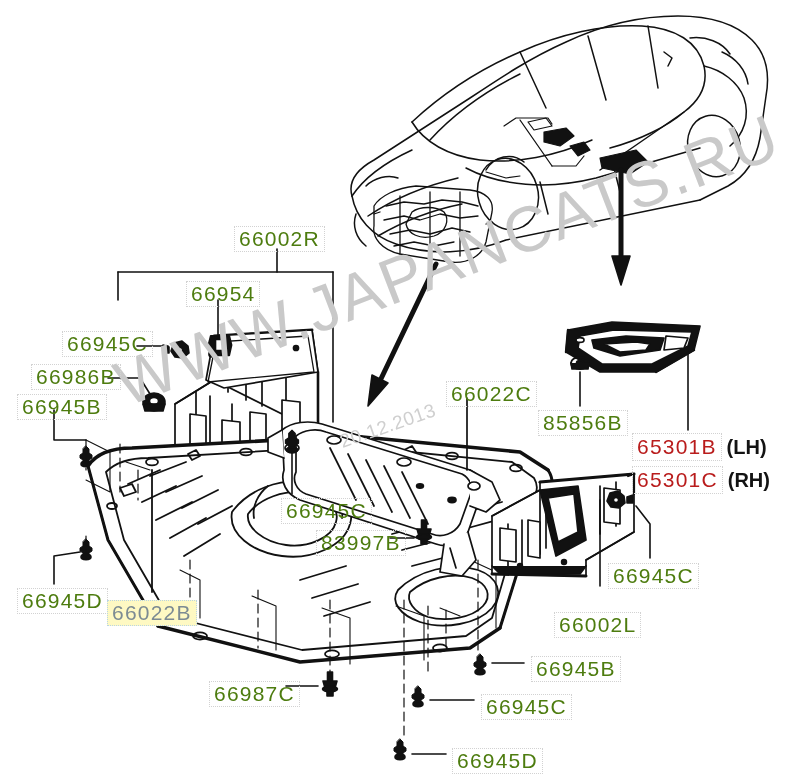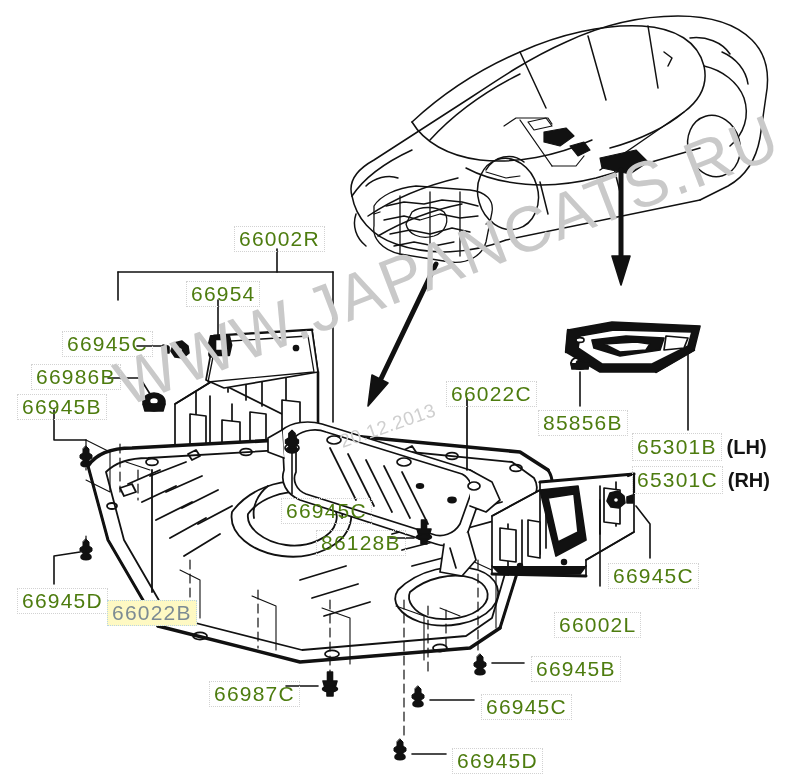--- a/index.html
+++ b/index.html
@@ -37,21 +37,21 @@
     color:#7c8b93;
     border:1px dotted #b9d4e5;
   }
   .sidewrap{
     position:absolute;
     white-space:nowrap;
     font-size:21px;
     letter-spacing:1.2px;
   }
   .sidewrap .num{
-    color:#4d7c0f;
+    color:#b91c1c;
     border:1px dotted #d2d2d2;
     padding:1px 4px 2px 4px;
   }
   .sidewrap .side{
     color:#131313;
     font-weight:bold;
     letter-spacing:0px;
     margin-left:5px;
     font-size:20px;
     margin-top:24px;
@@ -475,21 +475,21 @@
 
   <div id="labels">
       <div class="lbl" style="left: 234px; top: 226px;">66002R</div>
       <div class="lbl" style="left: 186px; top: 281px;">66954</div>
       <div class="lbl" style="left: 62px; top: 331px;">66945C</div>
       <div class="lbl" style="left: 31px; top: 364px;">66986B</div>
       <div class="lbl" style="left: 17px; top: 394px;">66945B</div>
       <div class="lbl" style="left: 446px; top: 381px;">66022C</div>
       <div class="lbl" style="left: 538px; top: 410px;">85856B</div>
       <div class="lbl" style="left: 281px; top: 498px;">66945C</div>
-      <div class="lbl" style="left: 316px; top: 530px;">86128B</div>
+      <div class="lbl" style="left: 316px; top: 530px;">83997B</div>
       <div class="lbl" style="left: 17px; top: 588px;">66945D</div>
       <div class="lbl hl" style="left: 107px; top: 600px;">66022B</div>
       <div class="lbl" style="left: 608px; top: 563px;">66945C</div>
       <div class="lbl" style="left: 554px; top: 612px;">66002L</div>
       <div class="lbl" style="left: 531px; top: 656px;">66945B</div>
       <div class="lbl" style="left: 209px; top: 681px;">66987C</div>
       <div class="lbl" style="left: 481px; top: 694px;">66945C</div>
       <div class="lbl" style="left: 452px; top: 748px;">66945D</div>
       <div class="sidewrap" style="left: 632px; top: 435px;"><span class="num">65301B</span><span class="side">(LH)</span></div>
       <div class="sidewrap" style="left: 632px; top: 468px;"><span class="num">65301C</span><span class="side">(RH)</span></div>

